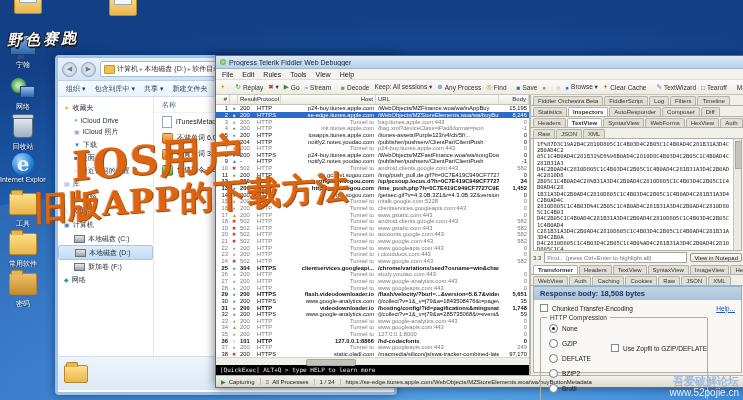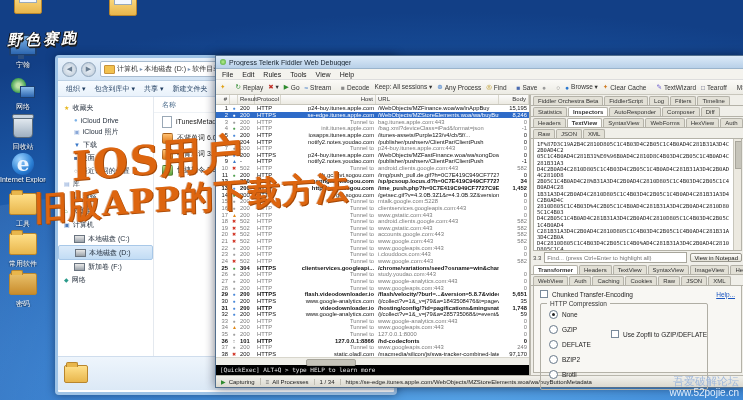--- a/index.html
+++ b/index.html
@@ -30,21 +30,21 @@
   
   .bili{left:13px;top:8px;z-index:3;color:#fff;font:bold 21px/21px "DejaVu Serif",serif;letter-spacing:1px;
     text-shadow:-1px 0 #000,1px 0 #000,0 -1px #000,0 1px #000,1px 1px #000;}
   .callig{left:7px;top:31px;z-index:3;color:#fff;font:bold italic 15px/16px "DejaVu Serif",serif;letter-spacing:3px;
     text-shadow:-1px 0 #111,1px 0 #111,0 1px #111,1px 2px #222;transform:rotate(-2deg);}
   .ovl{z-index:6;color:#dd650f;font-family:"DejaVu Serif",serif;font-weight:bold;
     text-shadow:1px 1px 0 #a74a08, -1px 0 0 rgba(167,74,8,.4);pointer-events:none;}
   .ovl1{left:72px;top:132px;font-size:40px;transform:rotate(-5deg) skewX(-4deg);letter-spacing:2px;}
   .ovl2{left:34px;top:176px;font-size:33px;transform:rotate(-4deg) skewX(-3deg);letter-spacing:1px;}
   .corner{right:4px;bottom:2px;z-index:7;text-align:right;line-height:11px;}
-  .corner .l1{font-size:11px;font-weight:normal;color:#9fb8dc;}
+  .corner .l1{font-size:11px;font-weight:bold;color:#9fb8dc;}
   .corner .l2{font-size:10px;color:#e2eefc;}
 
   
   .explorer{left:55px;top:55px;width:336px;height:334px;z-index:2;
     background:#fff;border:3px solid rgba(150,190,228,.92);border-radius:4px;
     box-shadow:0 0 8px rgba(0,20,50,.5);}
   .ex-nav{height:22px;background:linear-gradient(#e8f1fa,#d2e3f4);display:flex;align-items:center;padding:0 4px;gap:4px;border-bottom:1px solid #bcd0e4;}
   .navbtn{width:13px;height:13px;border-radius:50%;background:radial-gradient(#eef4fa,#b8c6d4);border:1px solid #8ea4ba;color:#6a7e92;font-size:7px;line-height:11px;text-align:center;}
   .crumbbar{flex:1;height:14px;background:#fff;border:1px solid #a8bcd0;border-radius:2px;display:flex;align-items:center;font-size:7px;color:#333;padding:0 3px;gap:2px;}
   .crumb-sep{color:#7a94b4;font-size:6px;}
@@ -755,20 +755,21 @@
           </div>
         <div class="tabrow" id="resp-tabs2">
             <span class="tab">WebView</span>
             <span class="tab">Auth</span>
             <span class="tab">Caching</span>
             <span class="tab">Cookies</span>
             <span class="tab">Raw</span>
             <span class="tab">JSON</span>
             <span class="tab">XML</span>
           </div>
+        <div class="resp-head nowrap">Response body: 18,508 bytes</div>
         <div class="transformer">
           <div style="display:flex;align-items:center;gap:4px;">
             <span class="chk"></span>
             <span>Chunked Transfer-Encoding</span>
             <span style="flex:1"></span>
             <span class="link">Help...</span>
           </div>
           <div class="gbox">
             <span class="gt">HTTP Compression</span>
             <div id="radios">

